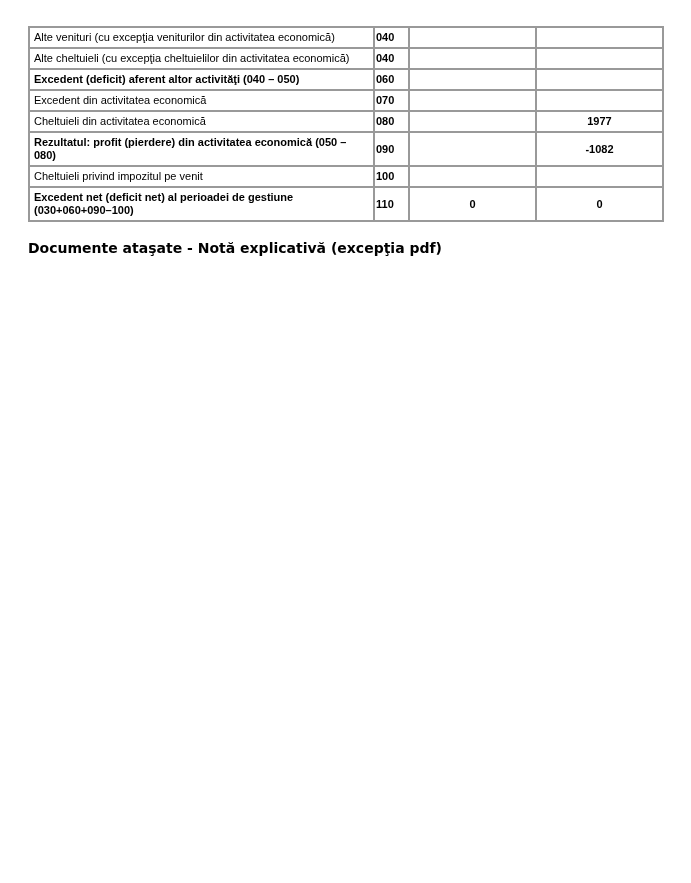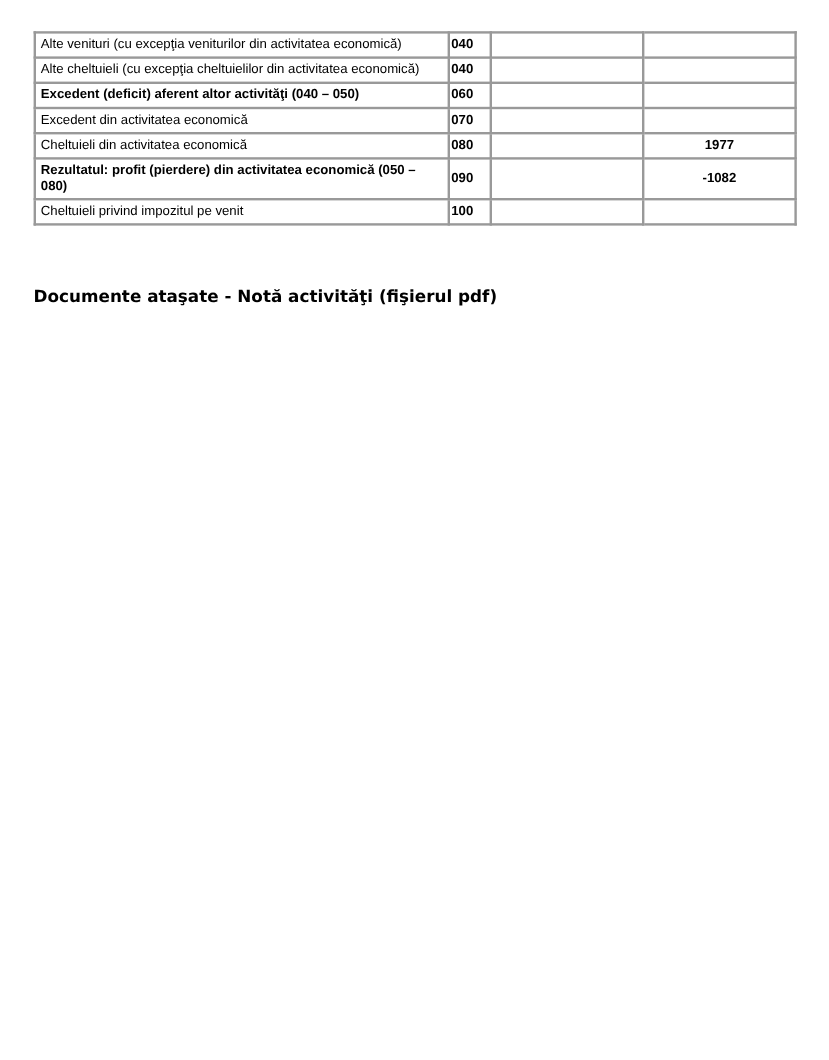--- a/index.html
+++ b/index.html
@@ -104,18 +104,24 @@
         <td class="code">090</td>
         <td class="val"></td>
         <td class="val">-1082</td>
       </tr>
       <tr>
         <td class="desc">Cheltuieli privind impozitul pe venit</td>
         <td class="code">100</td>
         <td class="val"></td>
         <td class="val"></td>
       </tr>
+      <tr class="emph">
+        <td class="desc">Excedent net (deficit net) al perioadei de gestiune (030+060+090–100)</td>
+        <td class="code">110</td>
+        <td class="val">0</td>
+        <td class="val">0</td>
+      </tr>
     </tbody>
   </table>
 
-  <div class="heading">Documente ataşate - Notă activităţi (fişierul pdf)</div>
+  <div class="heading">Documente ataşate - Notă explicativă (excepţia pdf)</div>
 
 </div>
 
 </body></html>

